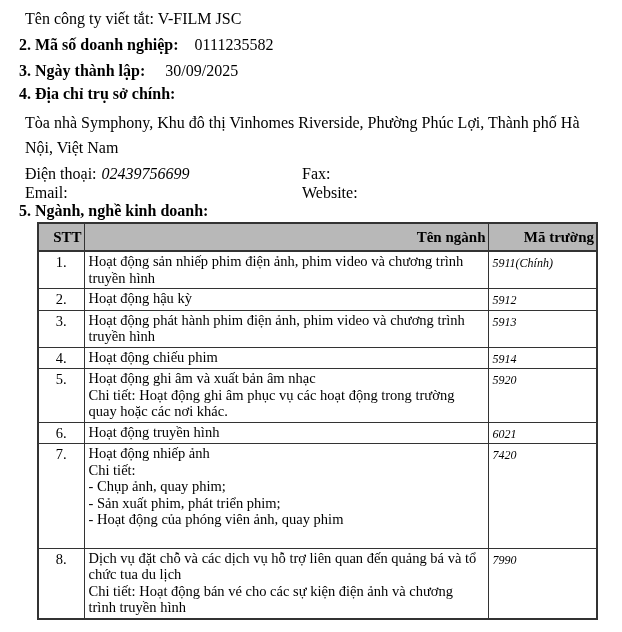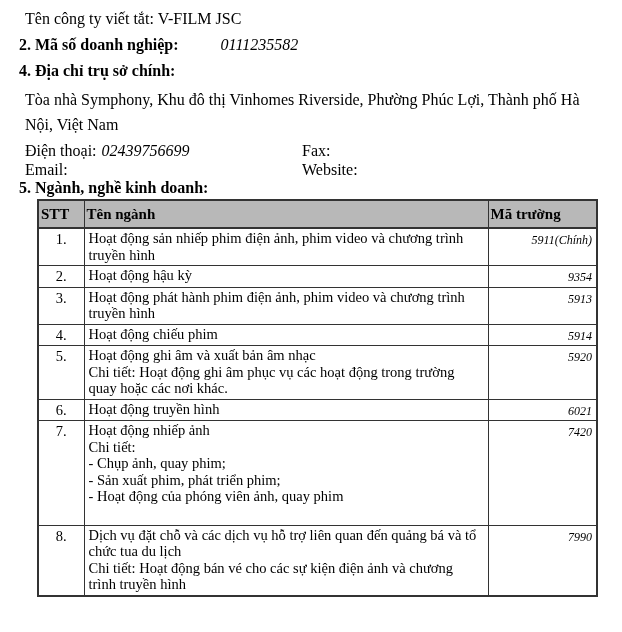--- a/index.html
+++ b/index.html
@@ -16,72 +16,75 @@
   }
   .page{ padding:9px 40px 0 25px; font-size:16px; }
 
   .line{ line-height:20px; }
   .mb6{ margin-bottom:6px; }
   .mb3{ margin-bottom:3px; }
   .mb2{ margin-bottom:6px; }
   .heading{ margin-left:-6px; font-weight:bold; }
   .lbl-bold{ font-weight:bold;text-align:right; }
 
-  .v-tax{ margin-left:42px;font-style:italic; }
+  .v-tax{ margin-left:16px; }
   .v-date{ margin-left:20px; }
   .v-cap{ margin-left:34px; font-weight:normal; }
   .v-abbr{ margin-left:4px; }
 
   .address{ line-height:25px; max-width:560px; margin-bottom:4px; }
 
   .contact-row{ display:flex; line-height:19px; }
   .c1{ width:277px; }
   .phone-val{ font-style:italic; margin-left:5px;margin-top:33px; }
 
   .section5{ line-height:18px; margin-bottom:0; }
 
   table.industries{
     border-collapse:collapse; table-layout:fixed;
     width:559px; margin-left:12px; margin-top:2px;
     border:2px solid var(--border);
   }
   .industries th{
     background:var(--header-bg);
     border:1px solid var(--border); border-bottom-width:2px;
-    font-size:15px; font-weight:bold; text-align:left;
+    font-size:15px; font-weight:bold; text-align:right;
     padding:4px 2px; line-height:18px;
   }
   .industries td{
     border:1px solid var(--border);
     font-size:14.5px; line-height:16.5px;
     vertical-align:top; padding:1px 4px 2px;
   }
   td.cell-stt{ text-align:center; padding-top:2px; }
   td.cell-name{ white-space:pre-line; }
   td.cell-code{
-    text-align:right; font-style:italic;
+    text-align:left; font-style:italic;
     font-size:12px; line-height:14px; padding-top:4px;
   }
   tr.extra-space td.cell-name{ padding-bottom:20px; }
 
   .capital-line{ margin-top:7px; line-height:20px; }
 </style>
 </head>
 <body>
 
 <div class="page">
 
   <div class="line mb6">
     <span>Tên công ty viết tắt:</span><span class="v-abbr">V-FILM JSC</span>
   </div>
 
   <div class="line mb6 heading">
     <span class="lbl-bold">2. Mã số doanh nghiệp:</span><span class="v-tax" style="font-weight:normal;">0111235582</span>
   </div>
 
+  <div class="line mb3 heading">
+    <span class="lbl-bold">3. Ngày thành lập:</span><span class="v-date" style="font-weight:normal;">30/09/2025</span>
+  </div>
 
   <div class="line mb2 heading">
     <span class="lbl-bold">4. Địa chỉ trụ sở chính:</span>
   </div>
 
   <div class="address">Tòa nhà Symphony, Khu đô thị Vinhomes Riverside, Phường Phúc Lợi, Thành phố Hà Nội, Việt Nam</div>
 
   <div class="contact-row">
     <div class="c1">
       <span>Điện thoại:</span><span class="phone-val">02439756699</span>
@@ -122,21 +125,21 @@
     </thead>
     <tbody>
       <tr>
         <td class="cell-stt">1.</td>
         <td class="cell-name">Hoạt động sản nhiếp phim điện ảnh, phim video và chương trình truyền hình</td>
         <td class="cell-code">5911(Chính)</td>
       </tr>
       <tr>
         <td class="cell-stt">2.</td>
         <td class="cell-name">Hoạt động hậu kỳ</td>
-        <td class="cell-code">9354</td>
+        <td class="cell-code">5912</td>
       </tr>
       <tr>
         <td class="cell-stt">3.</td>
         <td class="cell-name">Hoạt động phát hành phim điện ảnh, phim video và chương trình truyền hình</td>
         <td class="cell-code">5913</td>
       </tr>
       <tr>
         <td class="cell-stt">4.</td>
         <td class="cell-name">Hoạt động chiếu phim</td>
         <td class="cell-code">5914</td>

